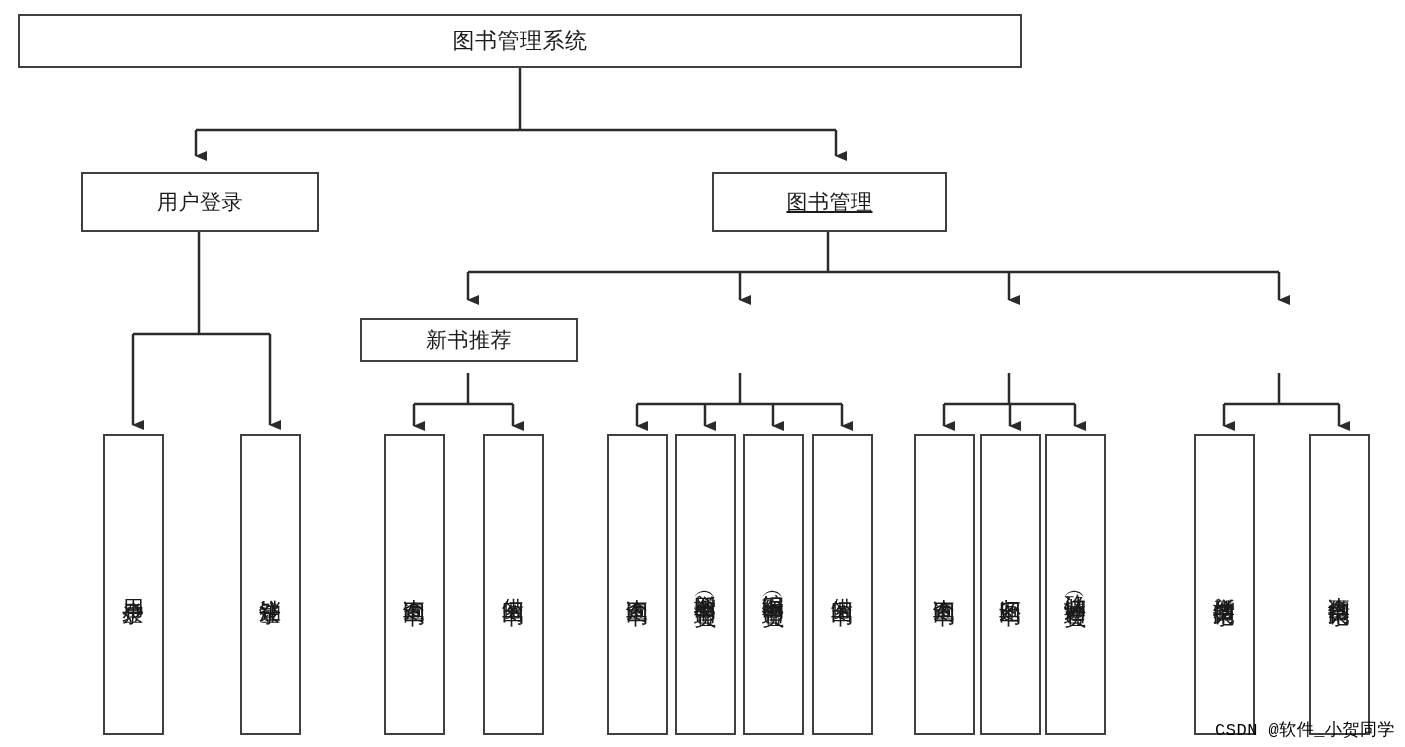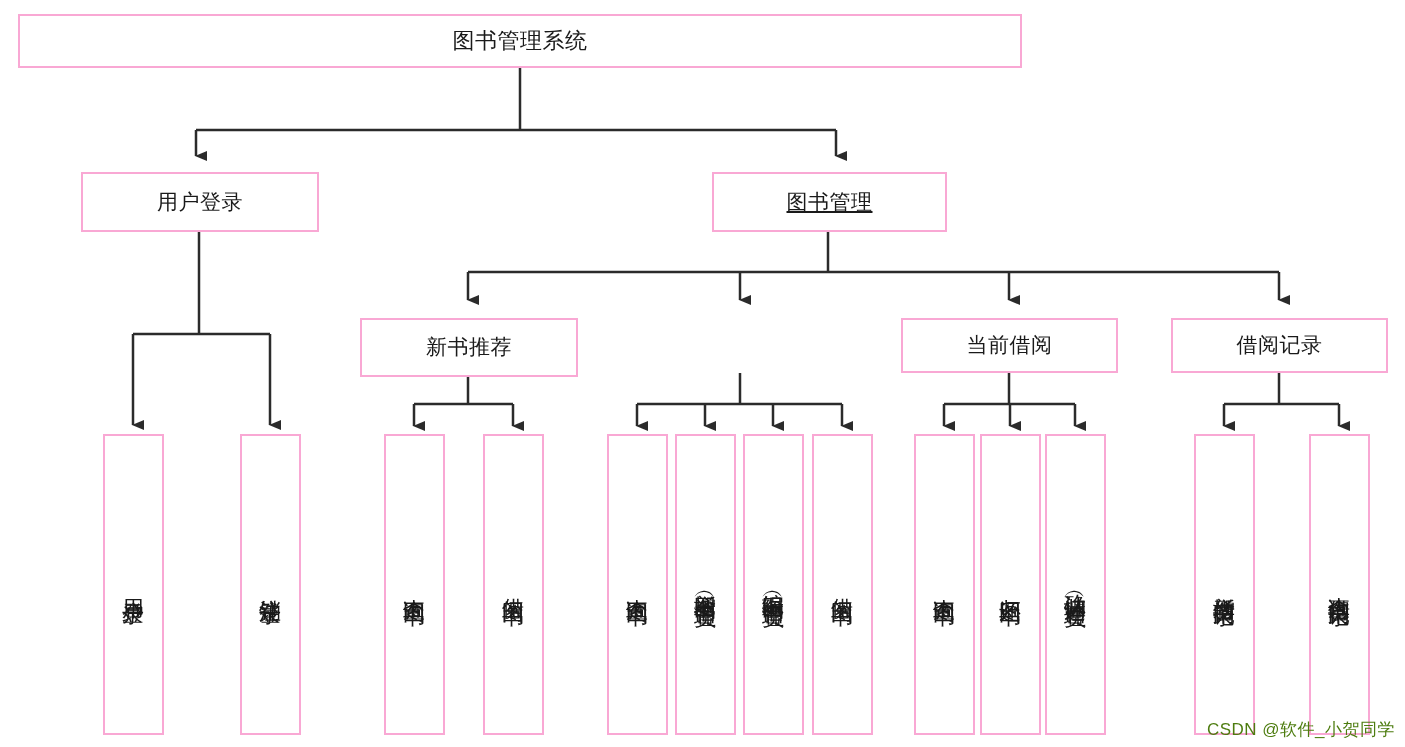--- a/index.html
+++ b/index.html
@@ -22,21 +22,21 @@
     position: absolute;
     left: 0;
     top: 0;
     width: 1405px;
     height: 747px;
   }
   .node {
     position: absolute;
     box-sizing: border-box;
     background: #ffffff;
-    border: 2px solid #f9a8d4;
+    border: 2px solid #404040;
     display: flex;
     align-items: center;
     justify-content: center;
     color: #1a1a1a;
     z-index: 2;
   }
   .node-label {
     display: block;
     text-align: center;
     line-height: 1.18;
@@ -62,25 +62,26 @@
     font-size: 22px;
     line-height: 1.05;
     letter-spacing: 2px;
     white-space: nowrap;
   }
   #watermark {
     position: absolute;
     right: 10px;
     bottom: 6px;
     font-size: 17px;
-    color: #4d7c0f;
+    color: #000000;
     letter-spacing: 0.5px;
     z-index: 5;
     user-select: none;
     white-space: nowrap;
+    font-family: Liberation Mono, monospace;
   }
 </style>
 </head>
 <body>
 
 <div id="diagram-root">
 
   <svg id="edges-layer" viewBox="0 0 1405 747" xmlns="http://www.w3.org/2000/svg">
     <defs>
       <marker id="arrow" viewBox="0 0 10 12" refX="5" refY="11" markerWidth="10" markerHeight="12" orient="auto-start-reverse" markerUnits="userSpaceOnUse">
@@ -135,28 +136,22 @@
     <span class="node-label">图书管理系统</span>
   </div>
 
   <div class="node horiz" style="left:81px; top:172px; width:238px; height:60px;">
     <span class="node-label">用户登录</span>
   </div>
   <div class="node horiz" style="left:712px; top:172px; width:235px; height:60px;text-decoration:underline;">
     <span class="node-label">图书管理</span>
   </div>
 
-  <div class="node horiz" style="left:360px; top:318px; width:218px; height:59px;">
+  <div class="node horiz" style="left:360px; top:318px; width:218px; height:44px;">
     <span class="node-label">新书推荐</span>
-  </div>
-  <div class="node horiz" style="left:901px; top:318px; width:217px; height:55px;">
-    <span class="node-label">当前借阅</span>
-  </div>
-  <div class="node horiz" style="left:1171px; top:318px; width:217px; height:55px;">
-    <span class="node-label">借阅记录</span>
   </div>
 
   <div class="node vert" style="left:103px; top:434px; width:61px; height:301px;">
     <span class="node-label">用户登录</span>
   </div>
   <div class="node vert" style="left:240px; top:434px; width:61px; height:301px;">
     <span class="node-label">注销登录</span>
   </div>
 
   <div class="node vert" style="left:384px; top:434px; width:61px; height:301px;">

